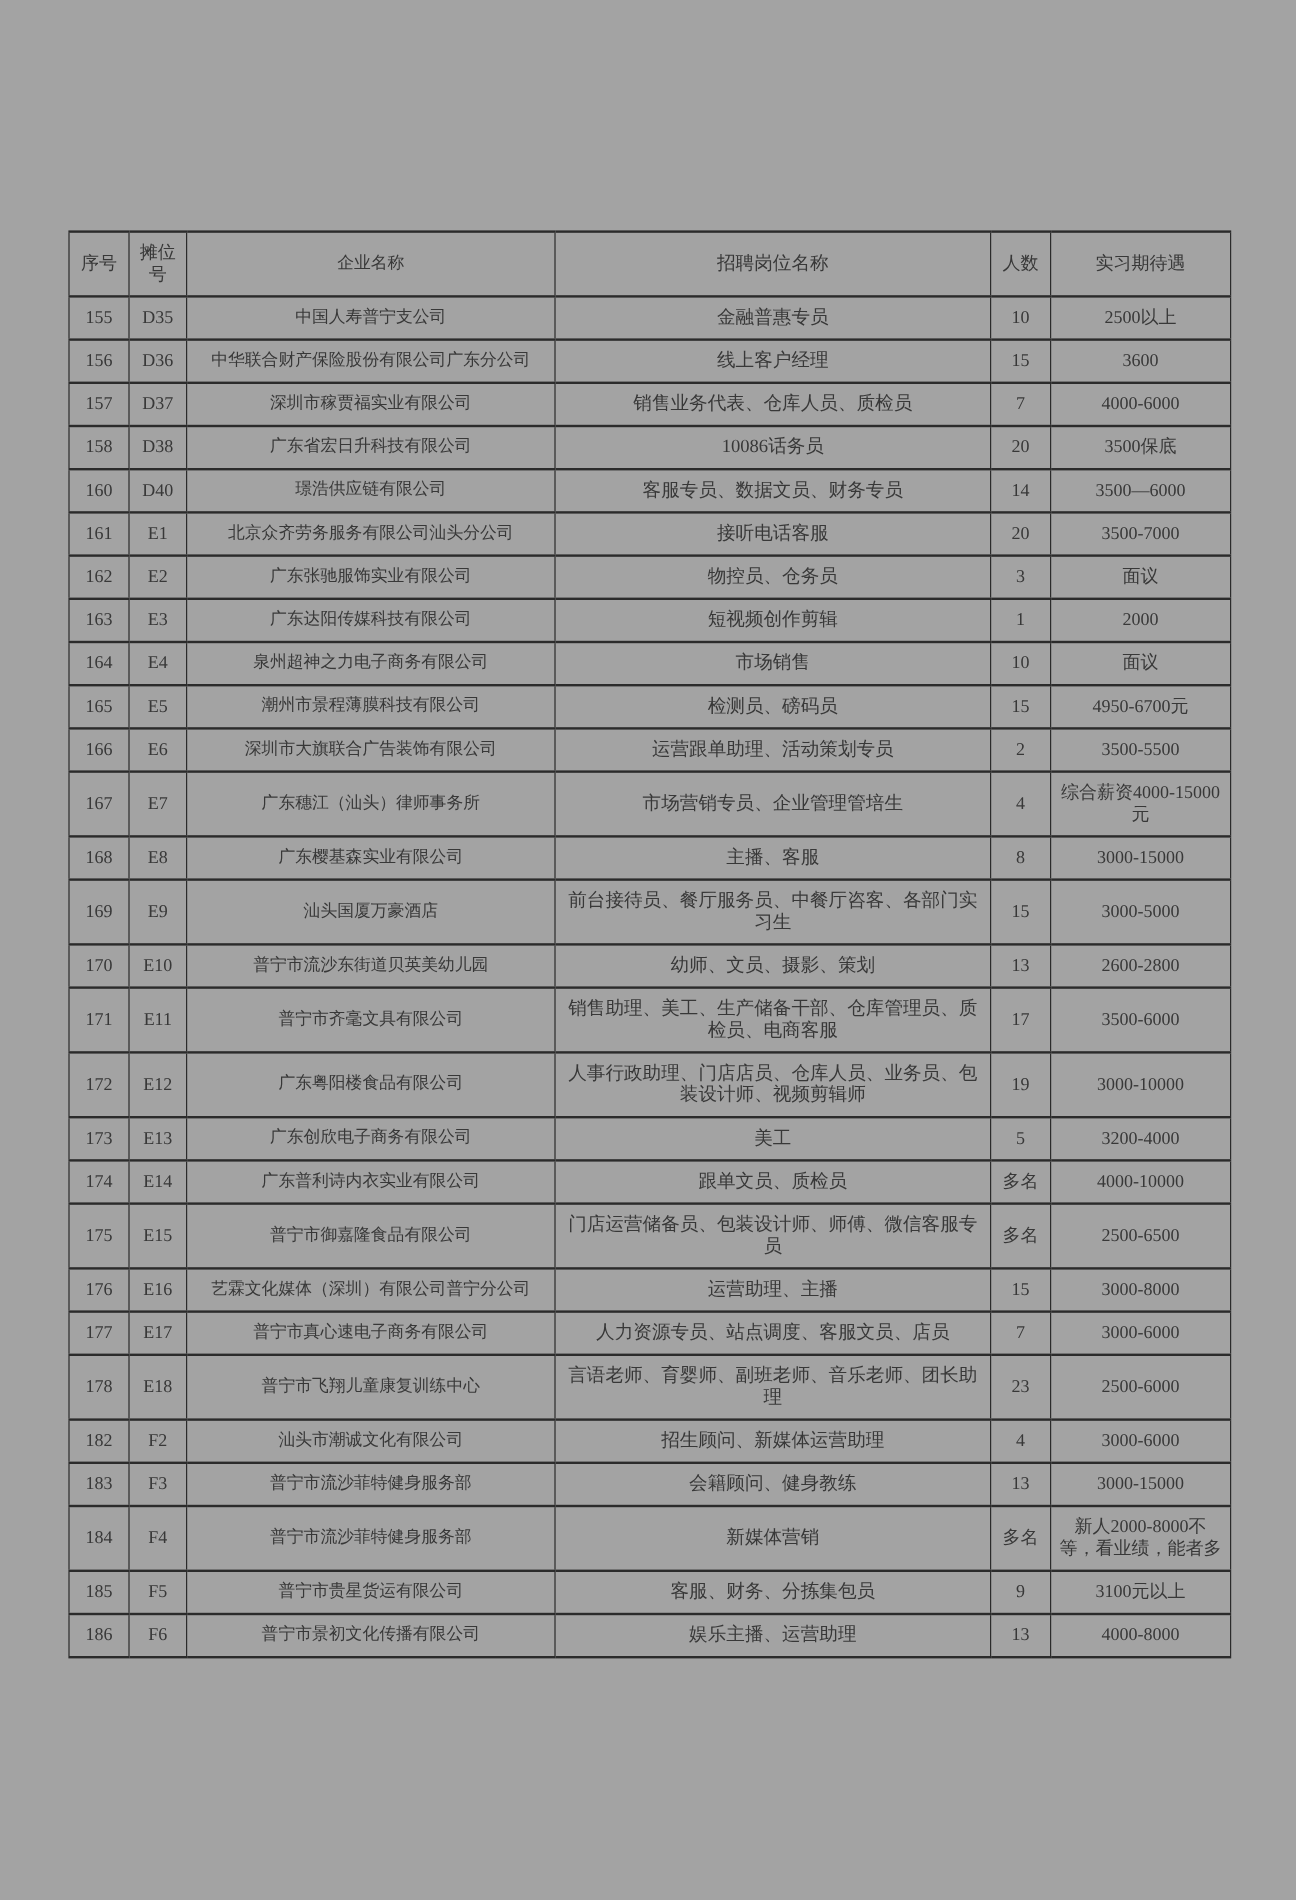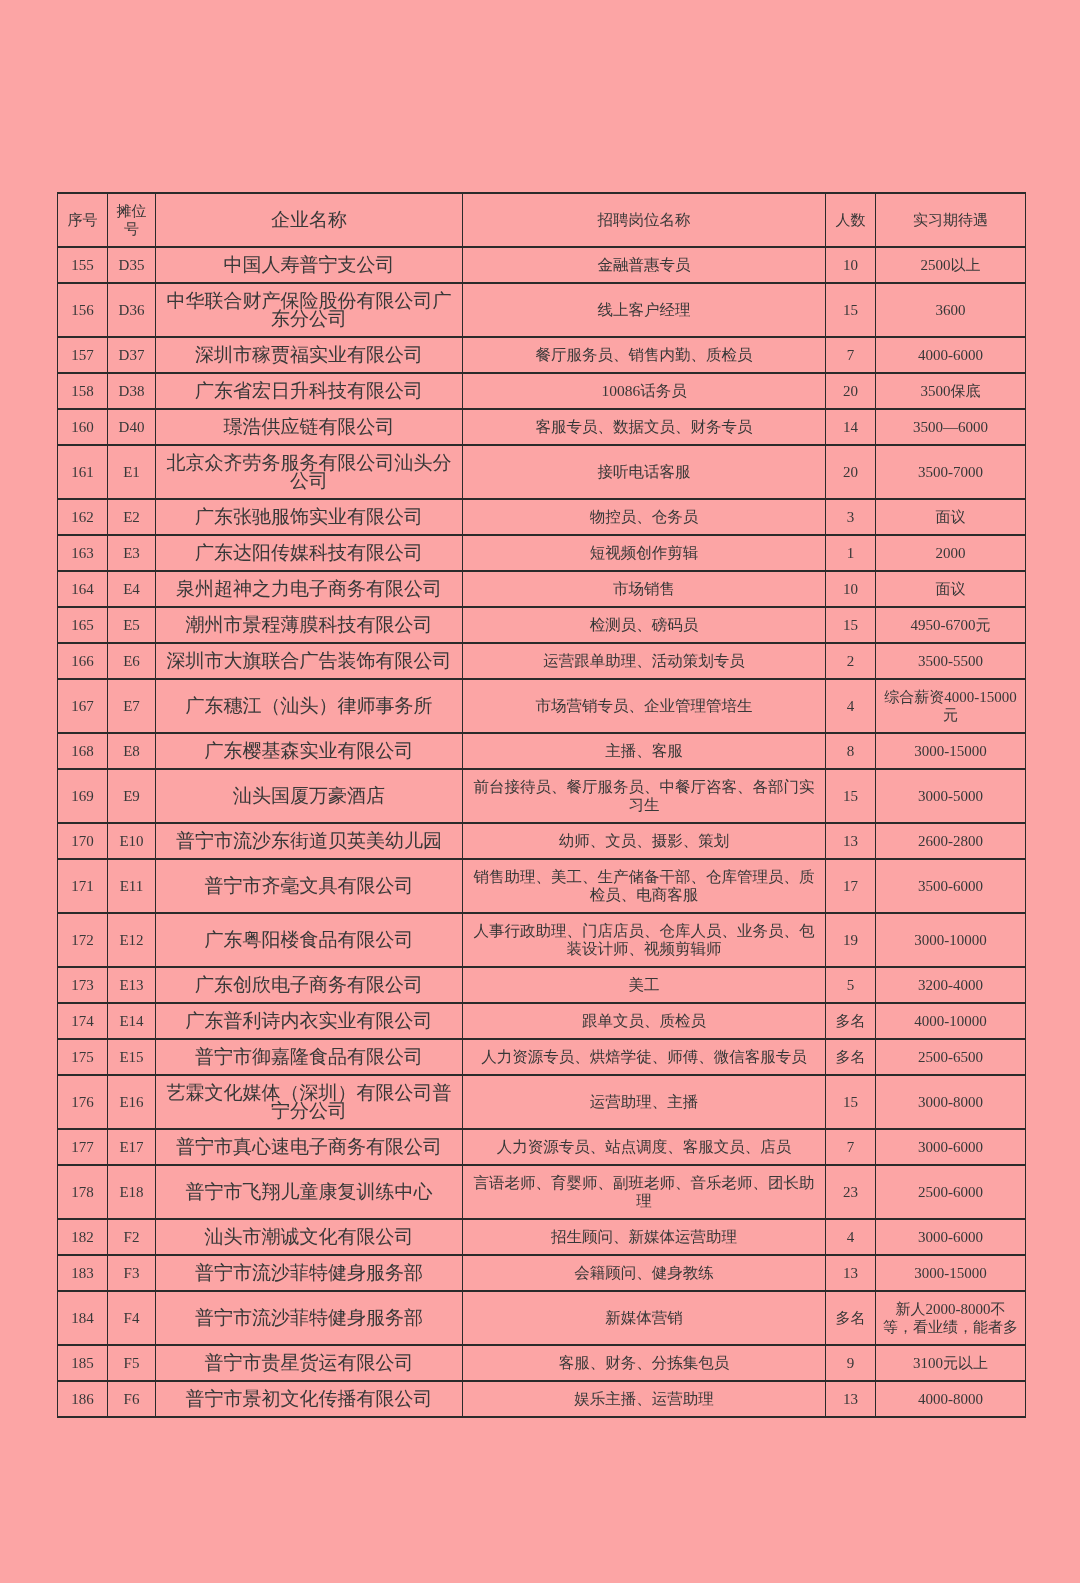--- a/index.html
+++ b/index.html
@@ -7,21 +7,21 @@
     width: 1080px;
     height: 1583px;
     background: #fcfcfc;
     font-family: "Liberation Serif", "DejaVu Serif", serif;
     position: relative;
   }
   .page {
     position: absolute;
     left: 0; top: 0;
     width: 1080px; height: 1583px;
-    background: #fca5a5;
+    background: #a3a3a3;
   }
   table.job-table {
     position: absolute;
     left: 57px;
     top: 192px;
     width: 968px;
     border-collapse: collapse;
     table-layout: fixed;
     color: #383838;
   }
@@ -31,21 +31,21 @@
     border-bottom-width: 2px;
     text-align: center;
     vertical-align: middle;
     padding: 8px 6px;
     font-size: 15px;
     line-height: 18px;
     font-weight: normal;
     word-break: break-all;
   }
   .job-table .cell-company {
-    font-size: 19px;
+    font-size: 14px;
     padding-left: 2px;
     padding-right: 2px;
   }
   .job-table .cell-positions {
     font-size: 15.5px;
     padding-left: 4px;
     padding-right: 4px;
     text-align: center;
   }
   col.c-seq      { width: 50px; }
@@ -92,21 +92,21 @@
           <td class="cell-booth">D36</td>
           <td class="cell-company">中华联合财产保险股份有限公司广东分公司</td>
           <td class="cell-positions">线上客户经理</td>
           <td class="cell-count">15</td>
           <td class="cell-salary">3600</td>
         </tr>
         <tr>
           <td class="cell-seq">157</td>
           <td class="cell-booth">D37</td>
           <td class="cell-company">深圳市稼贾福实业有限公司</td>
-          <td class="cell-positions">餐厅服务员、销售内勤、质检员</td>
+          <td class="cell-positions">销售业务代表、仓库人员、质检员</td>
           <td class="cell-count">7</td>
           <td class="cell-salary">4000-6000</td>
         </tr>
         <tr>
           <td class="cell-seq">158</td>
           <td class="cell-booth">D38</td>
           <td class="cell-company">广东省宏日升科技有限公司</td>
           <td class="cell-positions">10086话务员</td>
           <td class="cell-count">20</td>
           <td class="cell-salary">3500保底</td>
@@ -228,21 +228,21 @@
           <td class="cell-booth">E14</td>
           <td class="cell-company">广东普利诗内衣实业有限公司</td>
           <td class="cell-positions">跟单文员、质检员</td>
           <td class="cell-count">多名</td>
           <td class="cell-salary">4000-10000</td>
         </tr>
         <tr>
           <td class="cell-seq">175</td>
           <td class="cell-booth">E15</td>
           <td class="cell-company">普宁市御嘉隆食品有限公司</td>
-          <td class="cell-positions">人力资源专员、烘焙学徒、师傅、微信客服专员</td>
+          <td class="cell-positions">门店运营储备员、包装设计师、师傅、微信客服专员</td>
           <td class="cell-count">多名</td>
           <td class="cell-salary">2500-6500</td>
         </tr>
         <tr>
           <td class="cell-seq">176</td>
           <td class="cell-booth">E16</td>
           <td class="cell-company">艺霖文化媒体（深圳）有限公司普宁分公司</td>
           <td class="cell-positions">运营助理、主播</td>
           <td class="cell-count">15</td>
           <td class="cell-salary">3000-8000</td>

